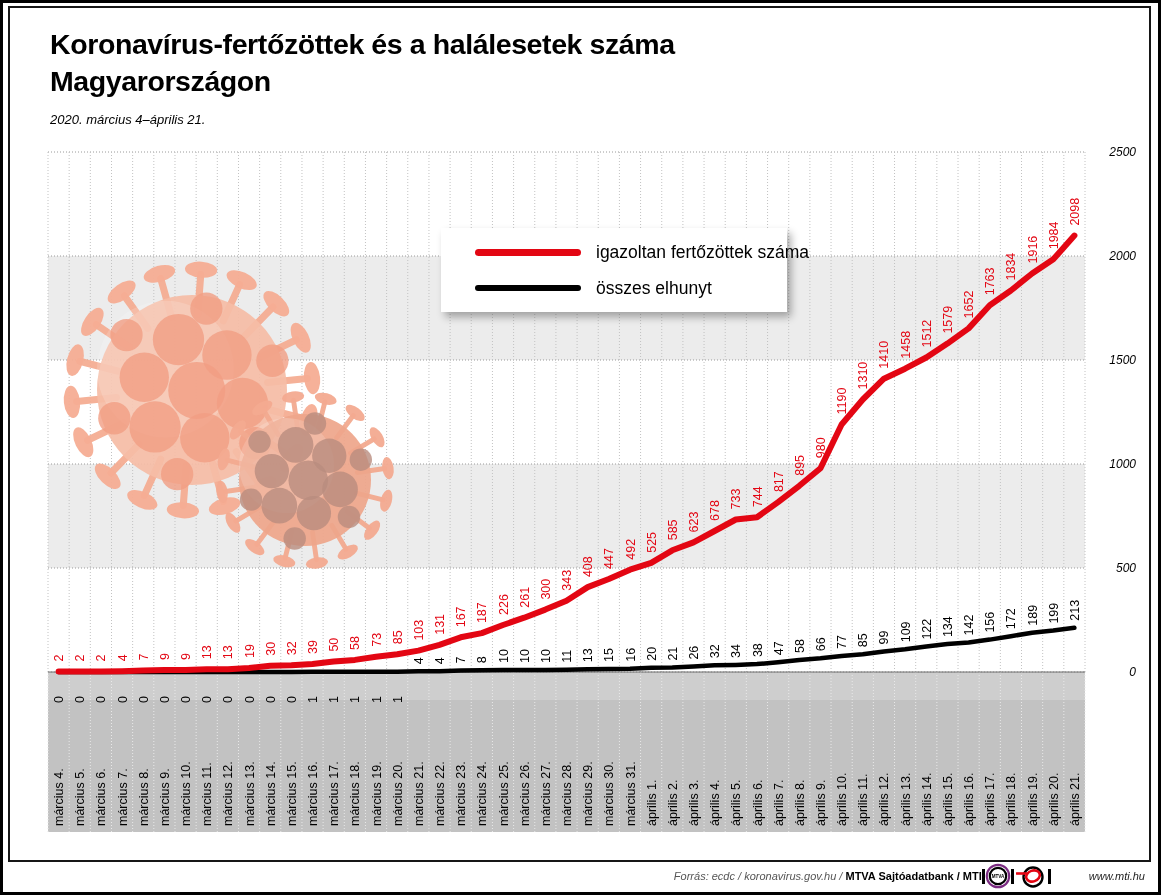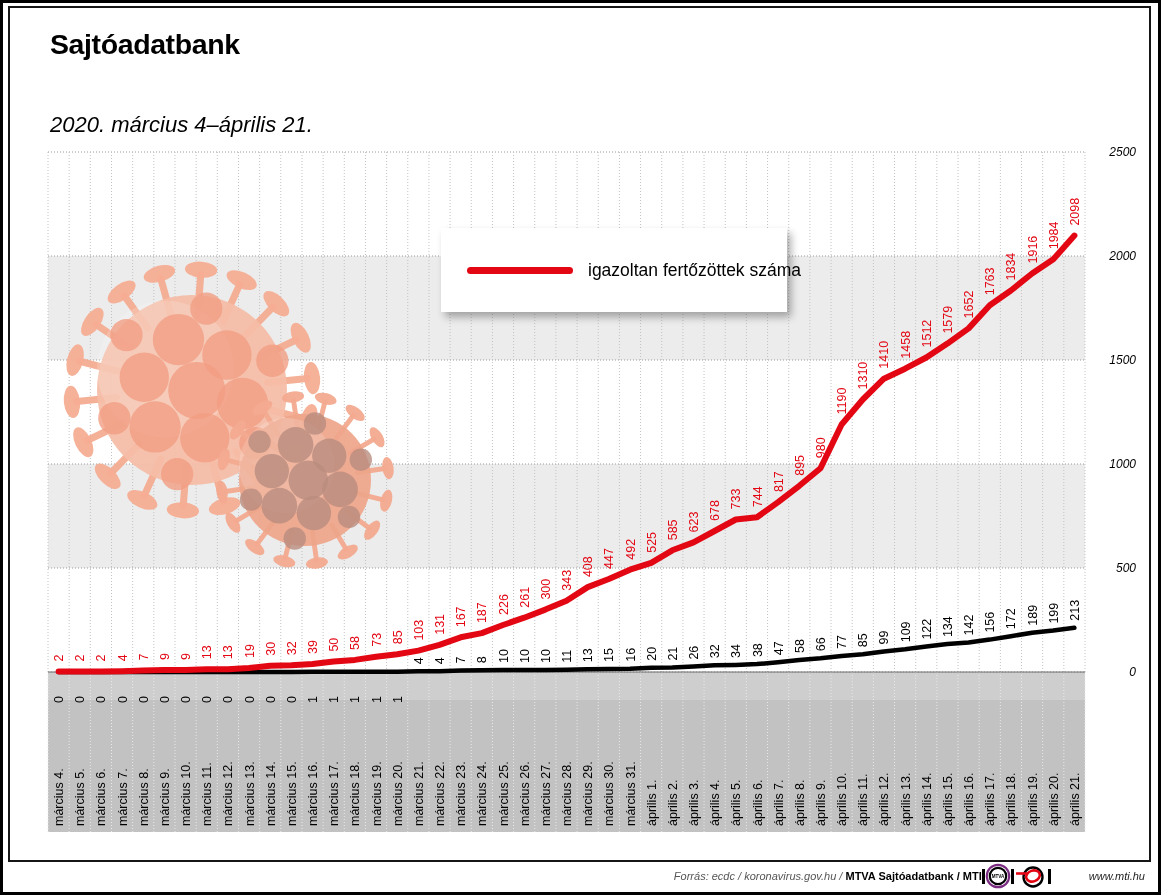--- a/index.html
+++ b/index.html
@@ -7,26 +7,26 @@
     width:1161px; height:895px; position:relative; background:#fff;
     font-family:"Liberation Sans", sans-serif; overflow:hidden;
   }
   .outer-border { position:absolute; inset:0; border:3px solid #000; pointer-events:none; z-index:10; }
   .inner-box {
     position:absolute; left:8px; top:6px; width:1139px; height:852px;
     border:2px solid #161616; background:#fff; box-sizing:content-box;
   }
   .title-block { position:absolute; left:50px; top:26px; z-index:4; }
   .title-block h1 { margin:0; font-size:28.5px; line-height:37px; font-weight:700; letter-spacing:-0.4px; color:#000; }
-  .subtitle { position:absolute; left:50px; top:112px; font-size:22px; font-style:italic; color:#000; z-index:4; }
+  .subtitle { position:absolute; left:50px; top:112px; font-size:13px; font-style:italic; color:#000; z-index:4; }
   #chart-svg { position:absolute; left:0; top:0; z-index:1; }
   .legend {
     position:absolute; left:441px; top:228px; width:346px; height:84px;
     background:#fff; box-shadow:4px 5px 8px rgba(0,0,0,0.32); z-index:5;
-    display:flex; flex-direction:column; justify-content:space-around; padding:6px 8px;
+    display:flex; flex-direction:column; justify-content:space-around; padding:6px 16px;
     box-sizing:border-box;
   }
   .legend-row { display:flex; align-items:center; }
   .legend-swatch { width:106px; height:7px; border-radius:4px; margin-left:18px; flex:0 0 auto; }
   .legend-swatch.deceased { height:6px; }
   .legend-label { margin-left:15px; font-size:17.5px; color:#000; white-space:nowrap; }
   .footer {
     position:absolute; right:16px; top:862px; height:28px; z-index:6;
     display:flex; align-items:center; 
   }
@@ -38,21 +38,22 @@
   .logo { display:block; }
 </style>
 </head>
 <body>
 
 <div class="outer-border"></div>
 <div class="inner-box"></div>
 
 <div class="title-block">
   <h1>
-    <span style="display:block">Sajtóadatbank</span>
+    <span style="display:block">Koronavírus-fertőzöttek és a halálesetek száma</span>
+    <span style="display:block">Magyarországon</span>
   </h1>
 </div>
 <div class="subtitle">2020. március 4–április 21.</div>
 
 <svg id="chart-svg" width="1161" height="895" viewBox="0 0 1161 895">
     <rect x="48" y="568" width="1037" height="104" fill="#ffffff"></rect>
     <rect x="48" y="464" width="1037" height="104" fill="#ececec"></rect>
     <rect x="48" y="360" width="1037" height="104" fill="#ffffff"></rect>
     <rect x="48" y="256" width="1037" height="104" fill="#ececec"></rect>
     <rect x="48" y="152" width="1037" height="104" fill="#ffffff"></rect>
@@ -422,20 +423,24 @@
     <text x="1136" y="364" text-anchor="end" fill="#000" font-size="12" font-style="italic" font-family="Liberation Sans, sans-serif">1500</text>
     <text x="1136" y="260" text-anchor="end" fill="#000" font-size="12" font-style="italic" font-family="Liberation Sans, sans-serif">2000</text>
     <text x="1136" y="156" text-anchor="end" fill="#000" font-size="12" font-style="italic" font-family="Liberation Sans, sans-serif">2500</text>
   </svg>
 
 <div class="legend">
   <div class="legend-row">
     <div class="legend-swatch" id="swatch-infected" style="background: rgb(227, 6, 19);"></div>
     <div class="legend-label">igazoltan fertőzöttek száma</div>
   </div>
+  <div class="legend-row">
+    <div class="legend-swatch deceased" id="swatch-deceased" style="background: rgb(0, 0, 0);"></div>
+    <div class="legend-label">összes elhunyt</div>
+  </div>
 </div>
 
 <div class="footer">
   <div class="src">
     <span class="src-prefix">Forrás: ecdc / koronavirus.gov.hu /</span><span class="src-bold"> MTVA Sajtóadatbank / MTI</span>
   </div>
   <div class="sep"></div>
   <svg class="logo" width="26" height="26" viewBox="0 0 26 26">
     <circle cx="13" cy="13" r="11.2" fill="none" stroke="#7b2b82" stroke-width="2.2"></circle>
     <circle cx="13" cy="13" r="8.2" fill="none" stroke="#000" stroke-width="2.2"></circle>

